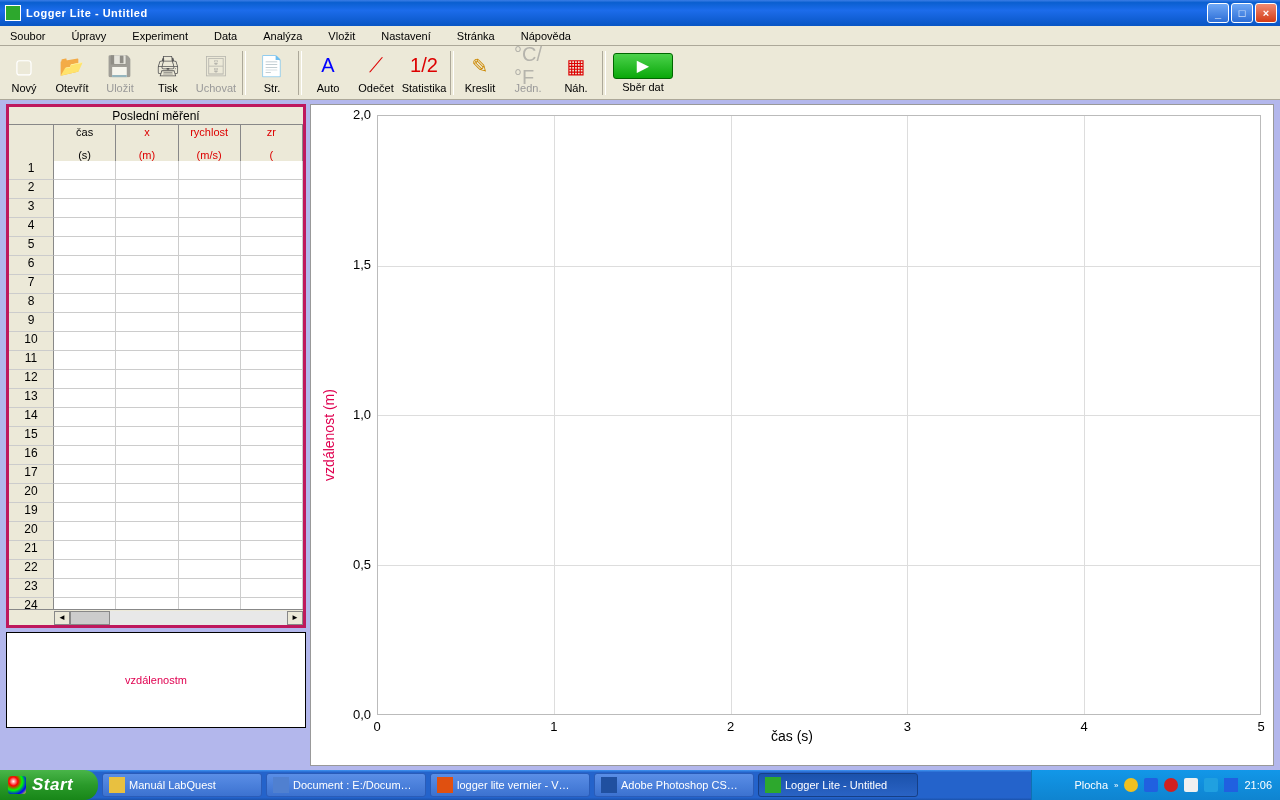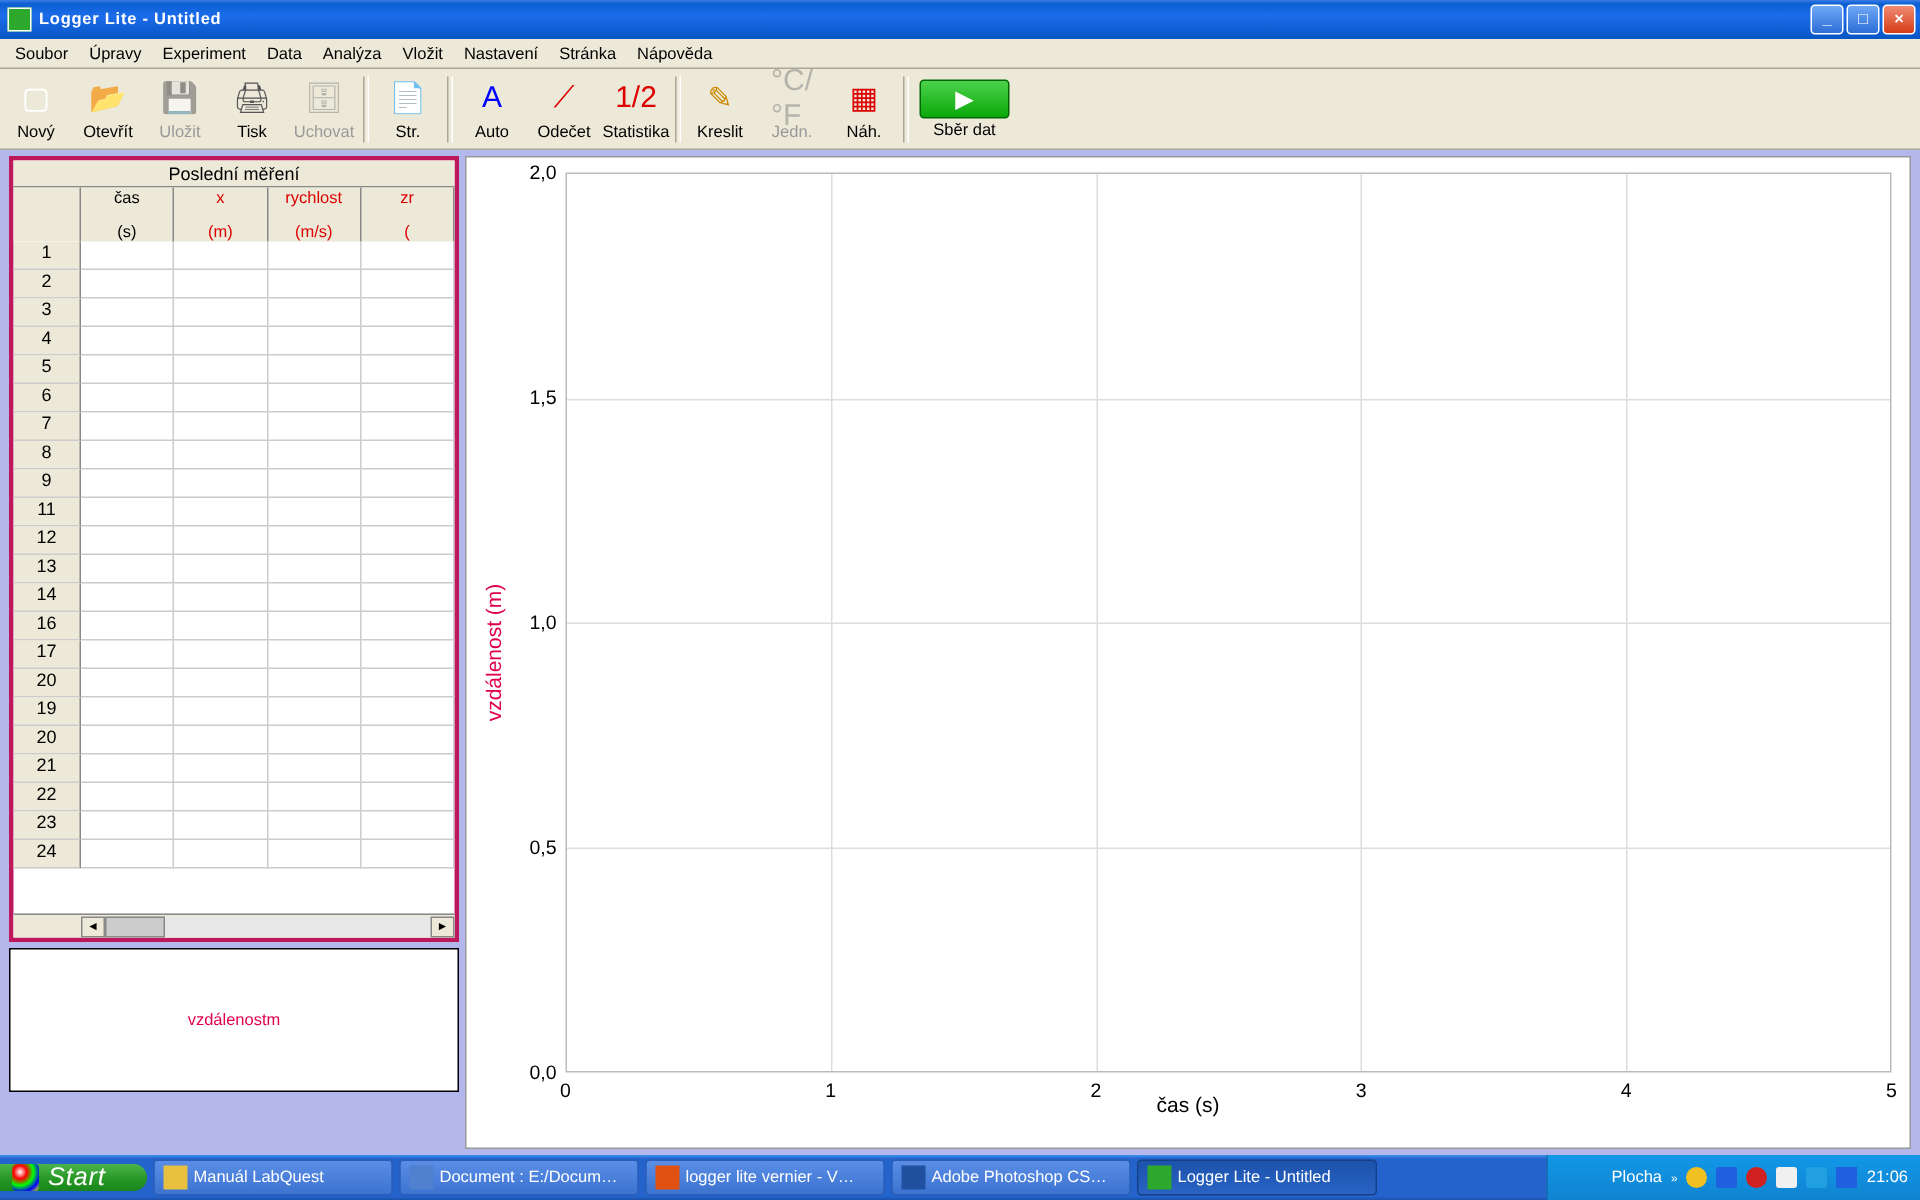--- a/index.html
+++ b/index.html
@@ -6,21 +6,21 @@
 body { width:1280px; height:800px; background:#ece9d8; overflow:hidden; position:relative; }
 
 .titlebar { height:26px; background:linear-gradient(to bottom,#3b7de6 0%,#0a5fd0 10%,#1c6ceb 40%,#0855c4 100%); display:flex; align-items:center; color:#fff; padding-left:5px; }
 .titlebar .icon { width:16px; height:16px; background:#2da82d; margin-right:5px; border:1px solid #fff; }
 .titlebar .title { font-weight:bold; letter-spacing:0.5px; }
 .winbtns { margin-left:auto; display:flex; gap:2px; padding-right:3px; }
 .winbtn { width:22px; height:20px; border:1px solid #fff; border-radius:3px; display:flex; align-items:center; justify-content:center; color:#fff; font-weight:bold; }
 .minbtn,.maxbtn { background:linear-gradient(#6fa8f6,#2d6ed6); }
 .closebtn { background:linear-gradient(#f08b73,#d43c16); }
 
-.menubar { height:20px; background:#ece9d8; border-bottom:1px solid #aca899; display:flex; align-items:center; padding-left:4px; gap:2px; }
+.menubar { height:20px; background:#ece9d8; border-bottom:1px solid #aca899; display:flex; align-items:center; padding-left:4px; gap:14px; }
 .menubar span { padding:2px 6px; cursor:default; }
 
 .toolbar { height:54px; background:#ece9d8; border-bottom:1px solid #aca899; display:flex; align-items:center; }
 .tbtn { width:48px; height:50px; display:flex; flex-direction:column; align-items:center; justify-content:center; gap:2px; font-size:10px; color:#000; }
 .tbtn.disabled { color:#999; }
 .tbtn.disabled .ticon { filter:grayscale(60%) opacity(0.55); }
 .tbtn .ticon { width:28px; height:28px; display:flex; align-items:center; justify-content:center; font-size:20px; }
 .sep { width:4px; height:44px; border-left:1px solid #aca899; border-right:1px solid #fff; margin:0 2px; }
 .collectbtn { width:60px; height:26px; background:linear-gradient(#4cd24c,#0aa80a); border:1px solid #060; border-radius:3px; display:flex; align-items:center; justify-content:center; }
 
@@ -48,21 +48,21 @@
 .yticks { position:absolute; left:32px; top:10px; bottom:50px; width:28px; }
 .ytick { position:absolute; right:0; font-size:13px; }
 .plot { position:absolute; left:66px; right:12px; top:10px; bottom:50px; border:1px solid #bbb; }
 .vgl { position:absolute; top:0; bottom:0; border-left:1px solid #ddd; }
 .hgl { position:absolute; left:0; right:0; border-top:1px solid #ddd; }
 .xticks { position:absolute; left:66px; right:12px; bottom:28px; height:18px; }
 .xtick { position:absolute; font-size:13px; transform:translateX(-50%); }
 .xlabel { position:absolute; bottom:21px; left:50%; transform:translateX(-50%); font-size:14px; }
 
 .taskbar { position:absolute; bottom:0; left:0; right:0; height:30px; background:linear-gradient(to bottom,#3e94f0 0%,#2463cb 8%,#2463cb 92%,#1b52ac 100%); display:flex; align-items:center; }
-.startbtn { height:18px; width:98px; background:linear-gradient(to bottom,#49b549,#2a9a2a 50%,#188618); color:#fff; font-weight:normal; font-style:italic; font-size:17px; display:flex; align-items:center; padding-left:8px; border-radius:0 14px 14px 0; font-family:'Franklin Gothic Medium',Arial; letter-spacing:0.5px;}
+.startbtn { height:30px; width:98px; background:linear-gradient(to bottom,#49b549,#2a9a2a 50%,#188618); color:#fff; font-weight:bold; font-style:italic; font-size:17px; display:flex; align-items:center; padding-left:8px; border-radius:0 14px 14px 0; font-family:'Franklin Gothic Medium',Arial; letter-spacing:0.5px;}
 .startbtn::before { content:''; width:18px; height:18px; background:radial-gradient(circle at 30% 30%,#fff,#f00 25%,#0f0 50%,#00f 75%,#ff0); border-radius:3px; margin-right:6px; }
 .taskbtn { height:24px; width:160px; margin-left:4px; background:linear-gradient(#5a8ee6,#3c72d0); border:1px solid #2a5cb8; border-radius:3px; color:#fff; font-size:11px; display:flex; align-items:center; padding:0 6px; gap:4px; overflow:hidden; }
 .taskbtn.active { background:linear-gradient(#1b52ac,#2a63c4); border-color:#163f86; }
 .tbicon { width:16px; height:16px; flex-shrink:0; }
 .tray { margin-left:auto; height:30px; background:linear-gradient(#1297e8,#0f84d0); display:flex; align-items:center; padding:0 8px; gap:6px; color:#fff; border-left:1px solid #1070b0; }
 .tray .ti { width:14px; height:14px; }
 .lang { background:#0f6fc0; padding:2px 4px; border:1px solid #0a5090; margin-right:4px; font-size:10px;margin-top:48px; }
 </style>
 </head>
 <body>
@@ -231,20 +231,27 @@
             <div class="cell"></div>
           </div>
           <div class="trow">
             <div class="rnum">9</div>
             <div class="cell"></div>
             <div class="cell"></div>
             <div class="cell"></div>
             <div class="cell"></div>
           </div>
           <div class="trow">
+            <div class="rnum">10</div>
+            <div class="cell"></div>
+            <div class="cell"></div>
+            <div class="cell"></div>
+            <div class="cell"></div>
+          </div>
+          <div class="trow">
             <div class="rnum">11</div>
             <div class="cell"></div>
             <div class="cell"></div>
             <div class="cell"></div>
             <div class="cell"></div>
           </div>
           <div class="trow">
             <div class="rnum">12</div>
             <div class="cell"></div>
             <div class="cell"></div>
@@ -253,20 +260,27 @@
           </div>
           <div class="trow">
             <div class="rnum">13</div>
             <div class="cell"></div>
             <div class="cell"></div>
             <div class="cell"></div>
             <div class="cell"></div>
           </div>
           <div class="trow">
             <div class="rnum">14</div>
+            <div class="cell"></div>
+            <div class="cell"></div>
+            <div class="cell"></div>
+            <div class="cell"></div>
+          </div>
+          <div class="trow">
+            <div class="rnum">15</div>
             <div class="cell"></div>
             <div class="cell"></div>
             <div class="cell"></div>
             <div class="cell"></div>
           </div>
           <div class="trow">
             <div class="rnum">16</div>
             <div class="cell"></div>
             <div class="cell"></div>
             <div class="cell"></div>

